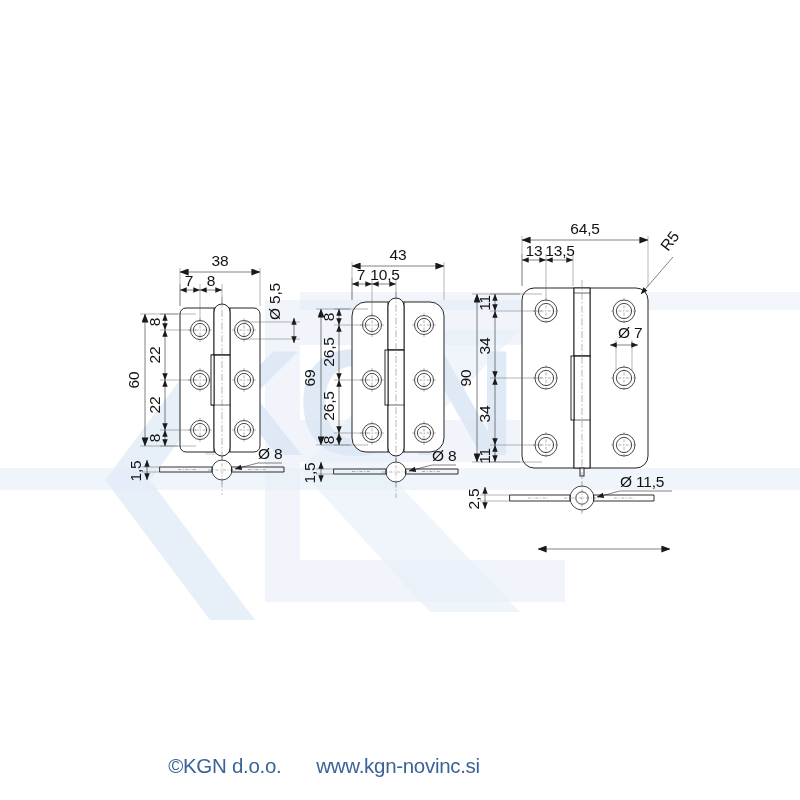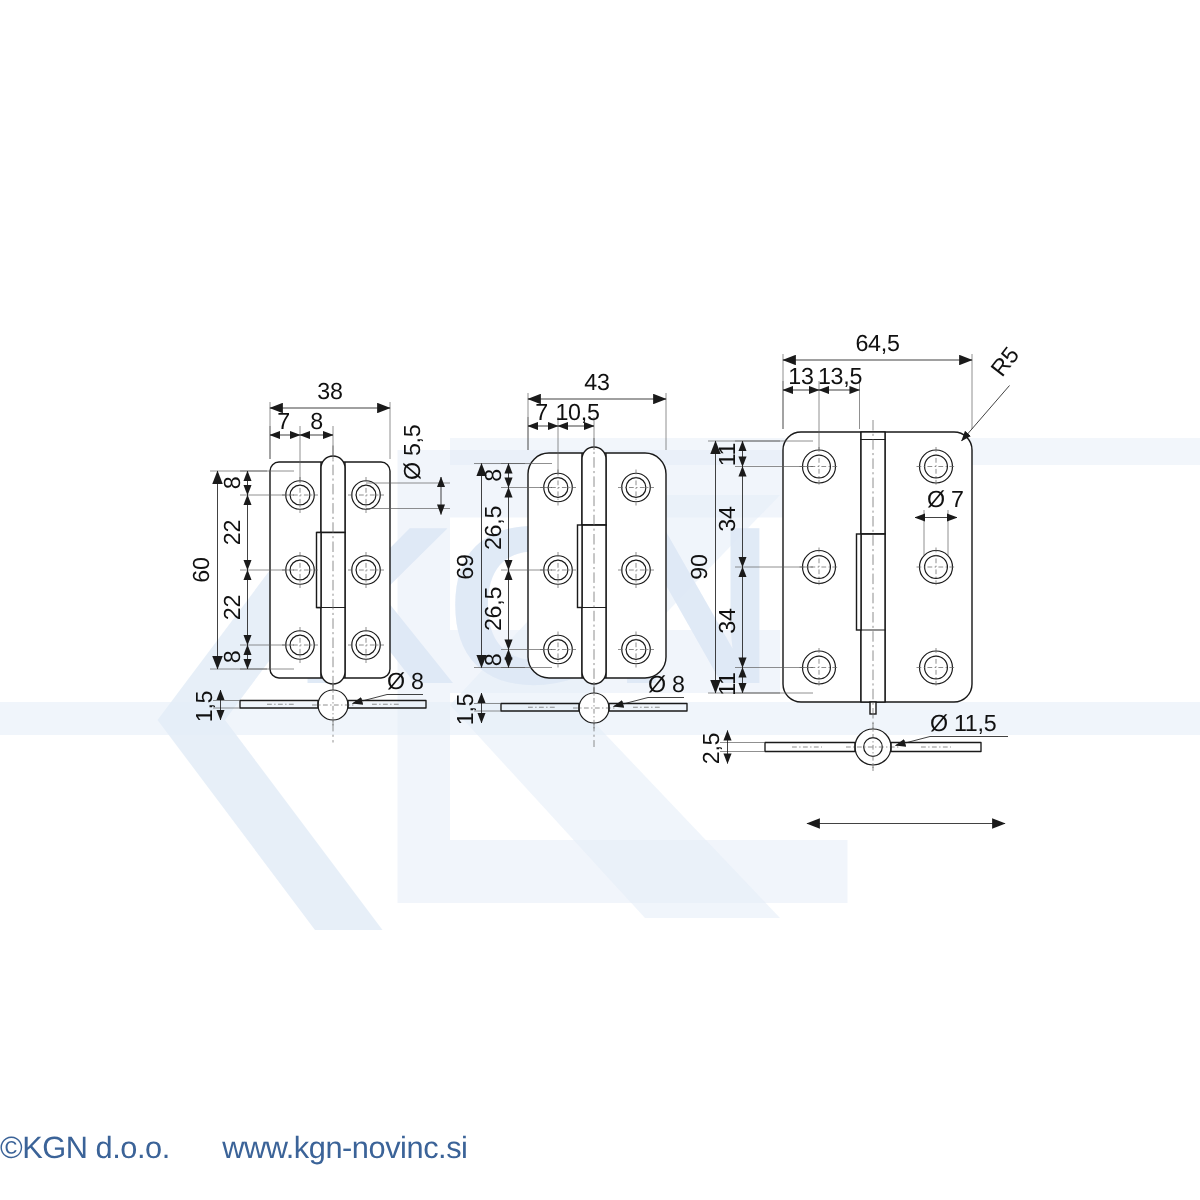--- a/index.html
+++ b/index.html
@@ -49,20 +49,21 @@
   .wm-fill  { fill: #e3ecf7; }
   .wm-txt   { fill: #dfe9f6; font-family: "Liberation Sans", sans-serif;
               font-weight: bold; font-size: 150px; letter-spacing: -6px; }
   .wm-r     { fill: none; stroke: #dbe7f5; stroke-width: 4; }
   .wm-rtxt  { fill: #dbe7f5; font-family: "Liberation Serif", serif; font-size: 36px; }
   #footer {
     position: absolute;
     left: 0;
     bottom: 22px;
     width: 672px;
+    text-align: center;
     padding-right: 24px;
     box-sizing: border-box;
   }
   .foot-txt {
     display: inline-block;
     font-family: "Liberation Sans", sans-serif;
     font-size: 20.5px;
     color: #3b6398;
     letter-spacing: -0.3px;
     white-space: pre;

